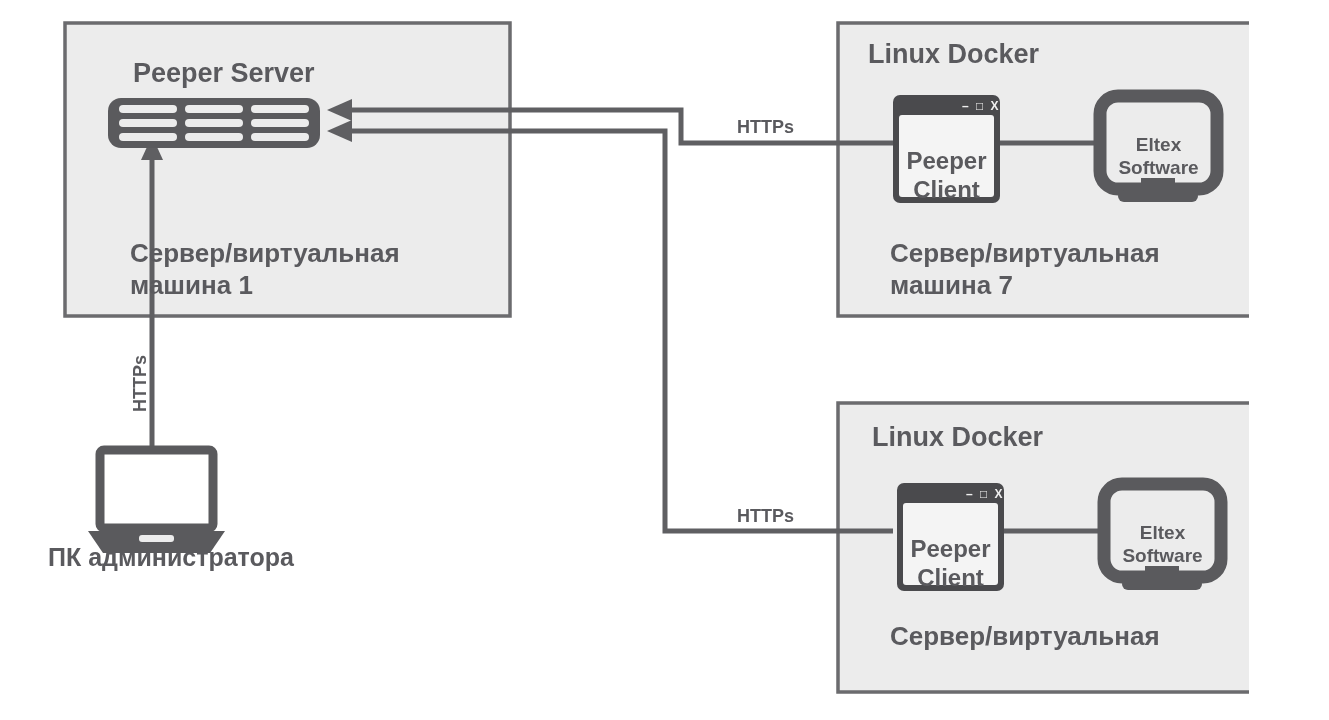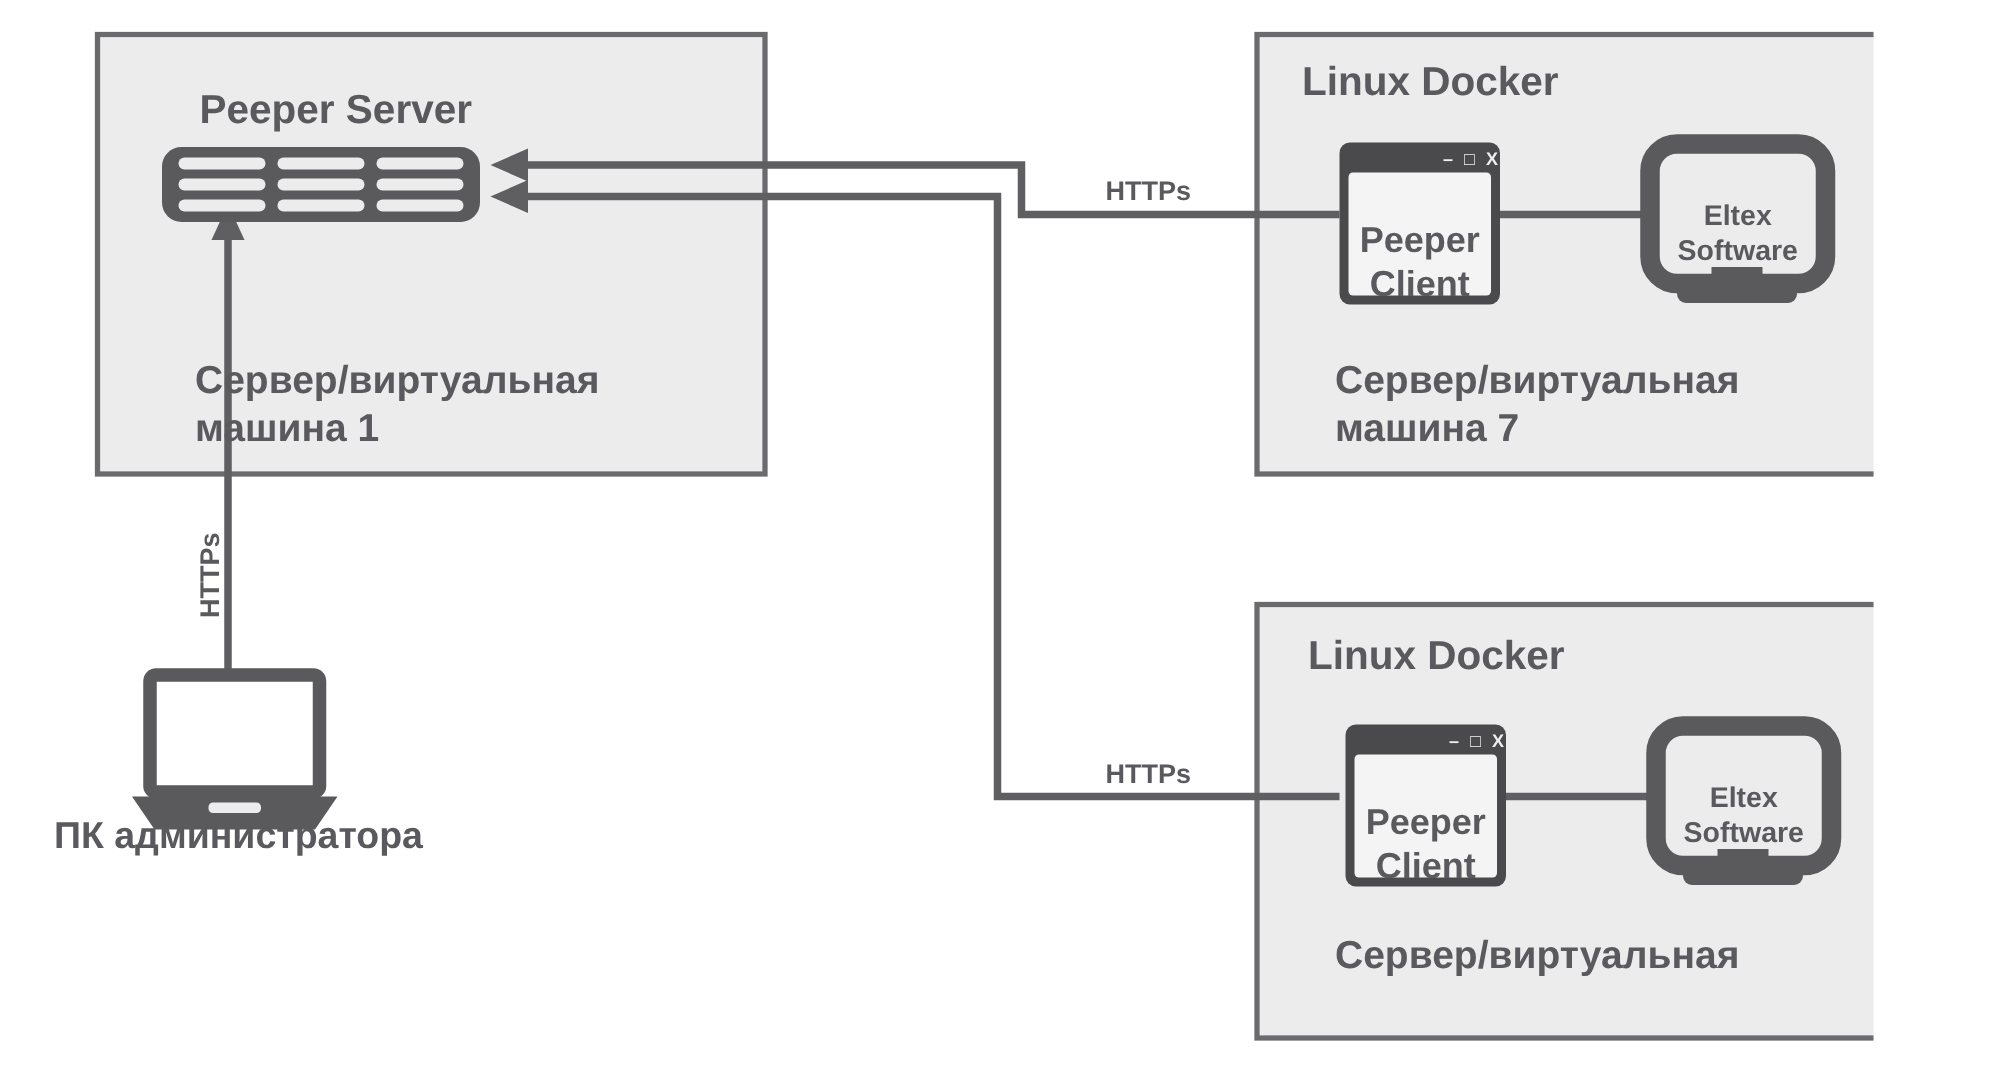--- a/index.html
+++ b/index.html
@@ -167,19 +167,19 @@
 
   <div class="txt win-label" style="left:903px; top:511px; width:95px;">Peeper</div>
   <div class="txt win-label" style="left:903px; top:540px; width:95px;">Client</div>
 
   <div class="txt mon-label" style="left:1107px; top:110px; width:103px;">Eltex</div>
   <div class="txt mon-label" style="left:1107px; top:133px; width:103px;">Software</div>
 
   <div class="txt mon-label" style="left:1111px; top:498px; width:103px;">Eltex</div>
   <div class="txt mon-label" style="left:1111px; top:521px; width:103px;">Software</div>
 
-  <div class="txt pc-label" style="left:36px; top:543px;">ПК администратора</div>
+  <div class="txt pc-label" style="left:48px; top:543px;">ПК администратора</div>
 
   <div class="txt edge-label-vert" style="left:130px; top:412px;">HTTPs</div>
   <div class="txt edge-label" style="left:737px; top:117px;">HTTPs</div>
   <div class="txt edge-label" style="left:737px; top:506px;">HTTPs</div>
 
 </div>
 
 </body></html>

